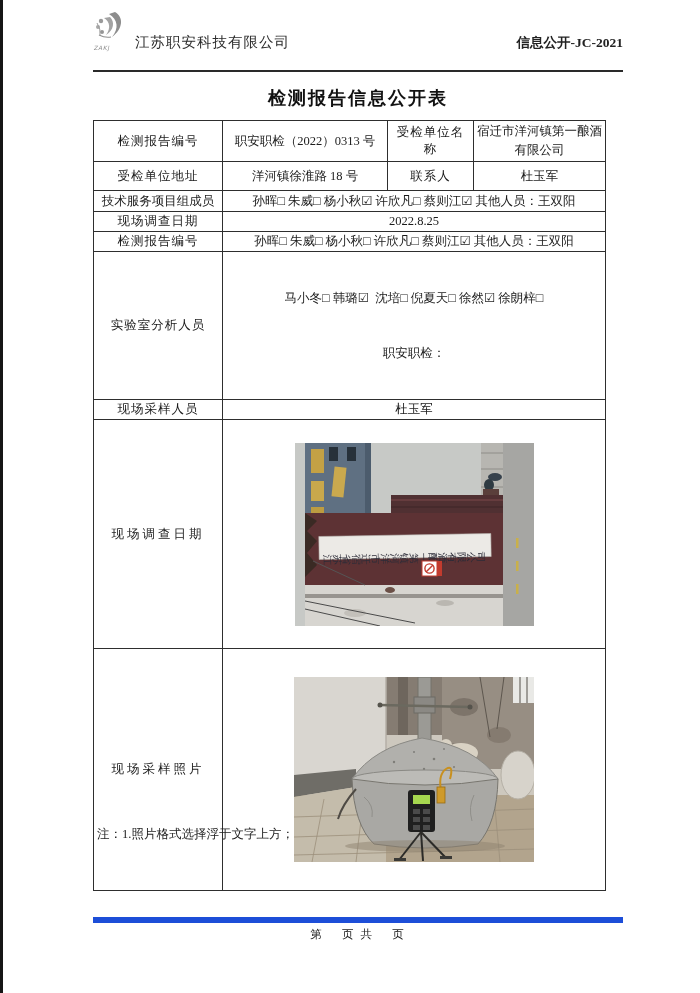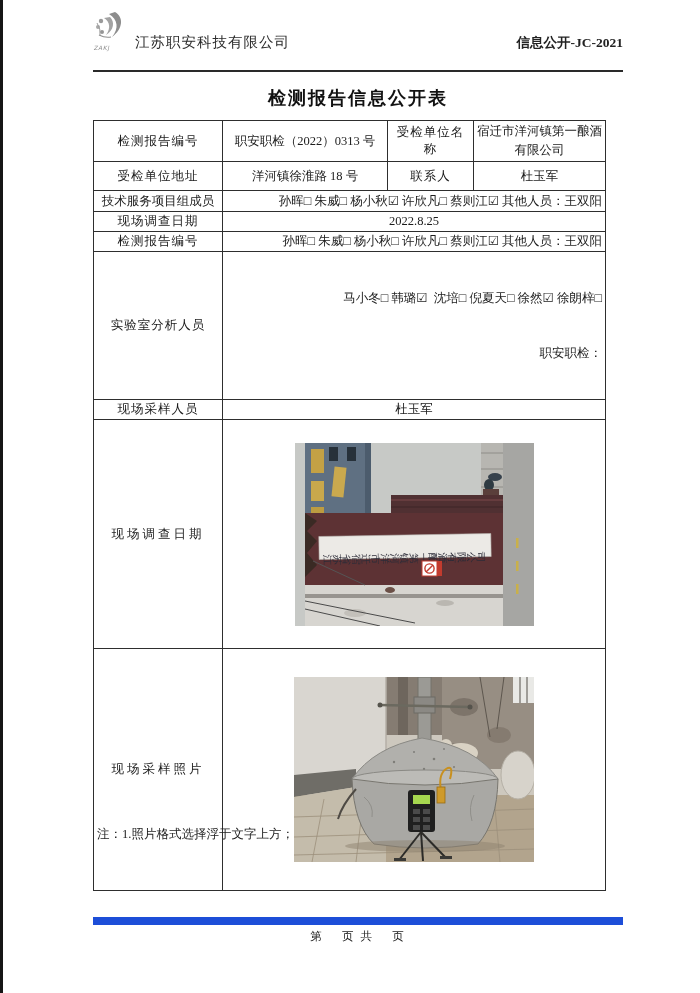--- a/index.html
+++ b/index.html
@@ -24,31 +24,31 @@
 
   
   table.info{position:absolute;left:93px;top:120px;width:512px;border-collapse:collapse;
              table-layout:fixed;}
   table.info td{border:1px solid #2e2e2e;font-size:12.5px;color:#1c1c1c;
                 padding:1px 3px;box-sizing:border-box;vertical-align:middle;}
   td.lab{text-align:center;letter-spacing:1px;}
   td.lab-photo{text-align:center;letter-spacing:3px;}
   td.val{text-align:center;}
   td.val-small{text-align:center;font-size:11px;line-height:1.5;}
-  td.members{text-align:right;padding-left:8px;white-space:pre-wrap;font-size:12.3px;}
+  td.members{text-align:center;padding-left:8px;white-space:pre-wrap;font-size:12.3px;}
   td.photo-cell{text-align:center;vertical-align:middle;padding:0;}
   .r1 td{height:41px;} .r2 td{height:29px;} .r3 td{height:21px;}
   .r4 td{height:20px;} .r5 td{height:20px;} .r6 td{height:21px;}
   .r7 td{height:19px;} .r8 td{height:40px;} .r9 td{height:20px;}
   .r10 td{height:229px;} .r11 td{height:242px;}
   .lab-two{line-height:1.45;}
 
   
   .note{position:absolute;left:97px;top:826px;font-size:12.5px;color:#1d1d1d;}
-  .footer{position:absolute;left:93px;top:917px;width:530px;border-top:8px solid #1d4ed8;
+  .footer{position:absolute;left:93px;top:917px;width:530px;border-top:6px solid #1d4ed8;
           text-align:center;padding-top:4px;font-size:11.5px;color:#222;letter-spacing:2px;}
   svg{display:block;margin:0 auto;}
 </style>
 </head>
 <body>
 
 <div class="page">
   <div class="scan-edge"></div>
 
   <div class="header">

